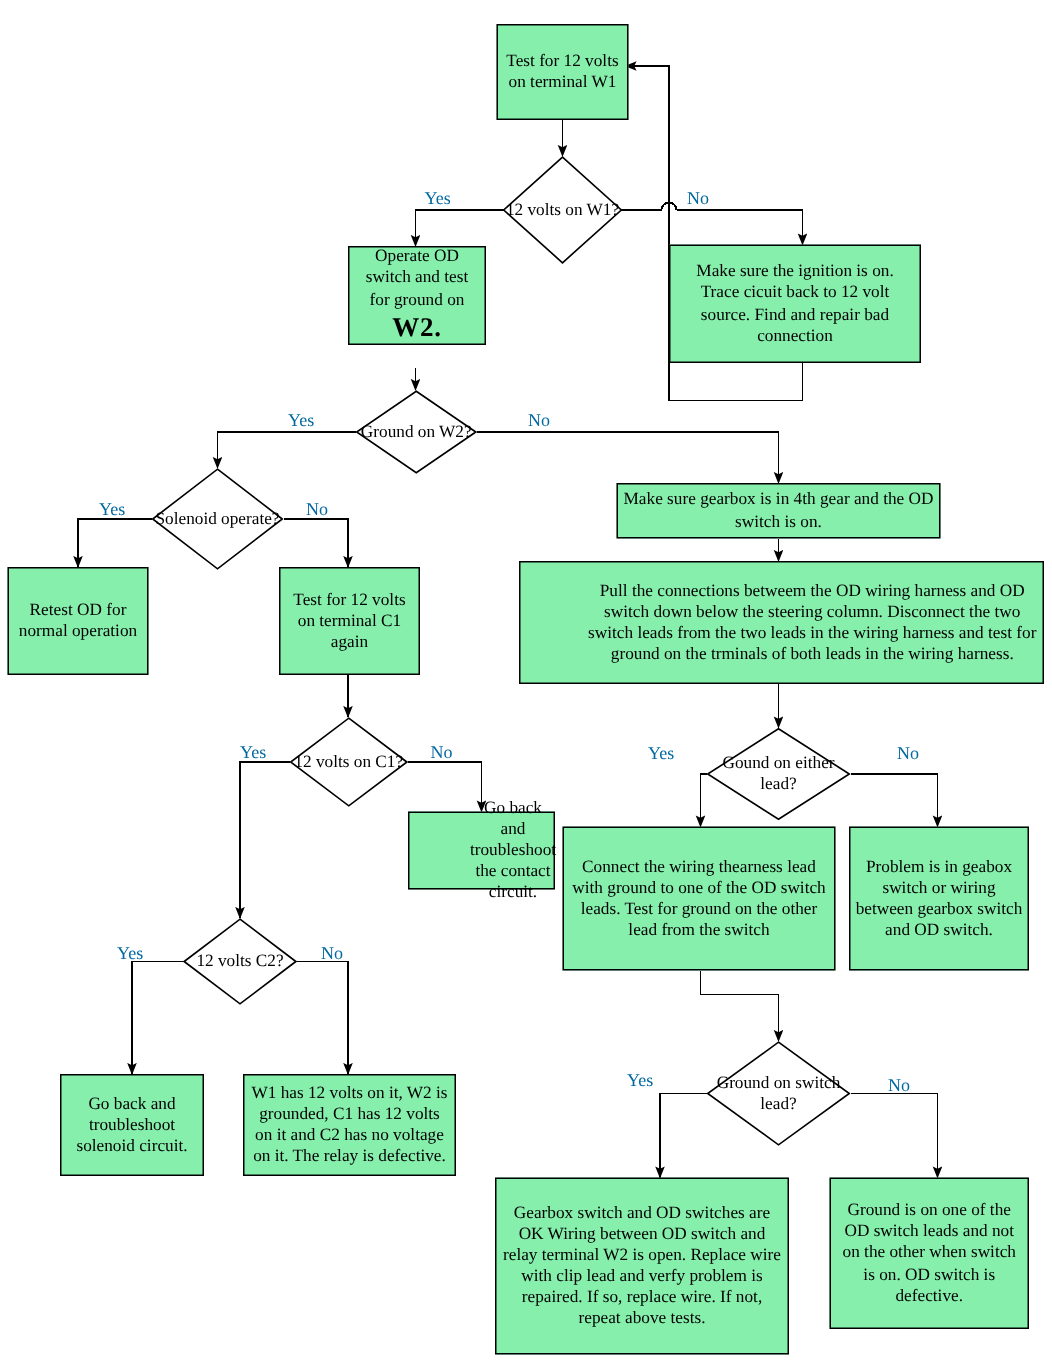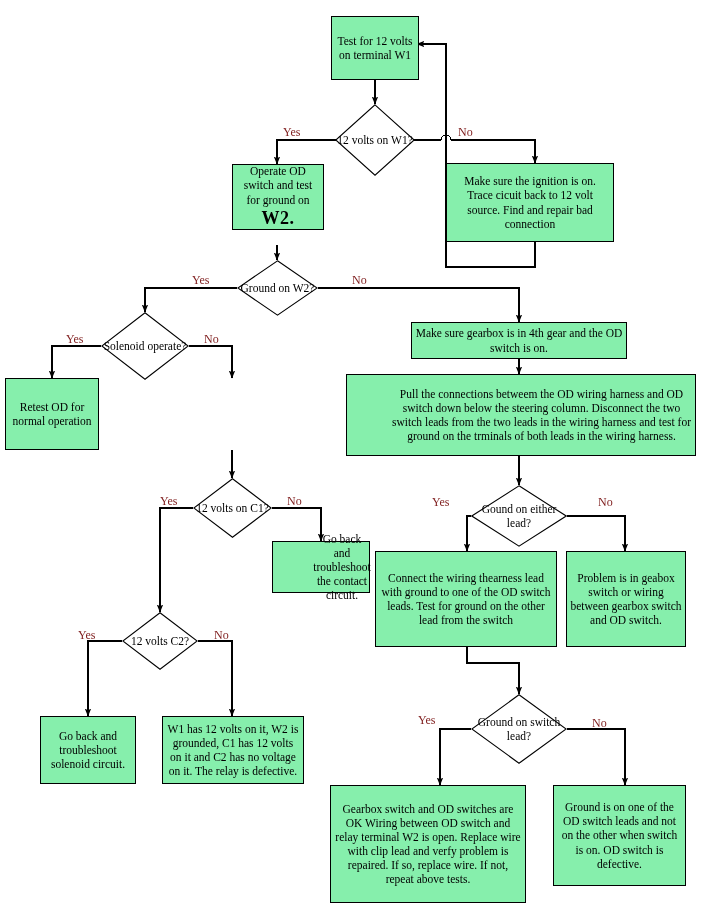--- a/index.html
+++ b/index.html
@@ -51,21 +51,21 @@
   }
   .dec svg.diamond {
     position: absolute;
     left: 0; top: 0;
     width: 100%; height: 100%;
     z-index: 1;
   }
   .edgelabel {
     position: absolute;
     font-size: 12px;
-    color: #7f1d1d;
+    color: #0369a1;
     font-family: "Liberation Serif", "DejaVu Serif", serif;
     white-space: nowrap;
   }
   .big {
     font-size: 18px;
     font-weight: bold;
     letter-spacing: 0.5px;
   }
   .tight { line-height: 1.22; }
 </style>
@@ -163,20 +163,23 @@
   </div>
 
   <div class="node proc" style="left:411px; top:322px; width:216px; height:37px;">
     <span class="tight">Make sure gearbox is in 4th gear and the OD switch is on.</span>
   </div>
 
   <div class="node proc" style="left:5px; top:378px; width:94px; height:72px;">
     <span class="tight">Retest OD for normal operation</span>
   </div>
 
+  <div class="node proc" style="left:186px; top:378px; width:94px; height:72px;">
+    <span class="tight">Test for 12 volts on terminal C1 again</span>
+  </div>
 
   <div class="node proc" style="left:346px; top:374px; width:350px; height:82px;padding-left:44px;">
     <span class="tight">Pull the connections betweem the OD wiring harness and OD switch down below the steering column.  Disconnect the two switch leads from the two leads in the wiring harness and test for ground on the trminals of both leads in the wiring harness.</span>
   </div>
 
   <div class="node dec" style="left:193px; top:478px; width:79px; height:60px;">
     <svg class="diamond" viewBox="0 0 79 60" preserveAspectRatio="none">
       <polygon points="39.5,0.8 78.2,30 39.5,59.2 0.8,30" fill="#ffffff" stroke="#000000" stroke-width="1.1"></polygon>
     </svg>
     <span class="dectext">12 volts on C1?</span>

